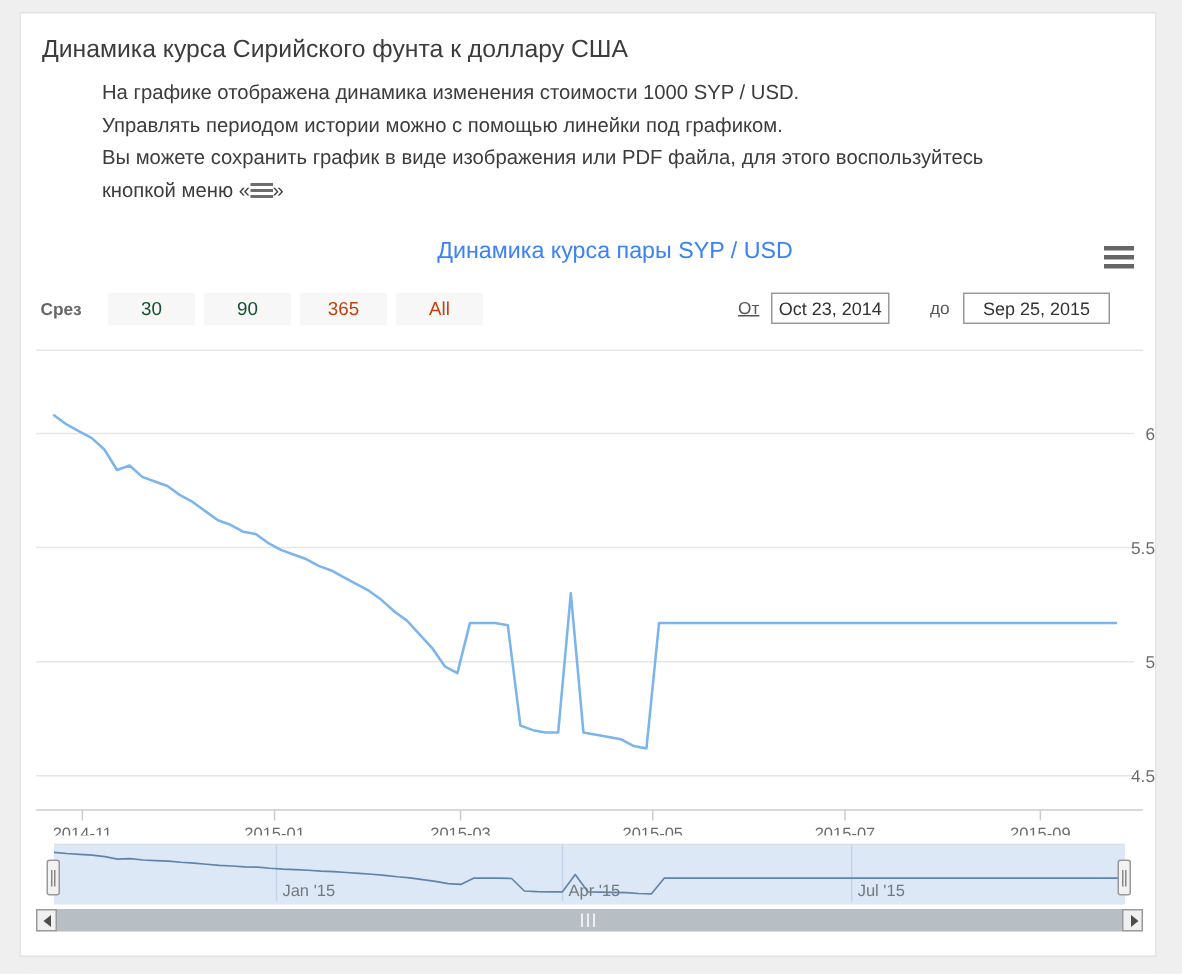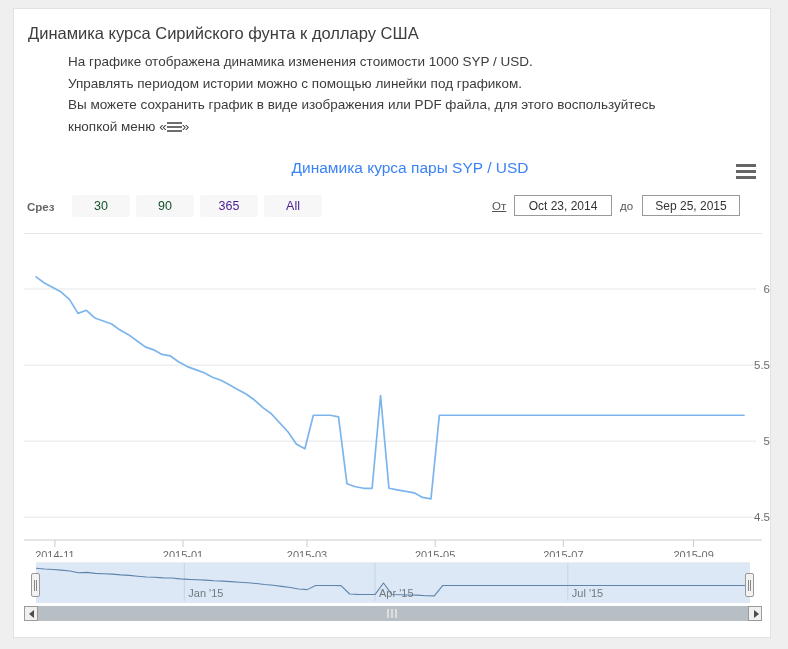--- a/index.html
+++ b/index.html
@@ -119,21 +119,21 @@
     line-height: 22px;
     text-align: center;
     font-size: 12.5px;
     background: #f7f7f7;
     color: #14532d;
     border-radius: 2px;
     cursor: pointer;
     user-select: none;
   }
   .rs-btn.disabled {
-    color: #4c1d95;
+    color: #c2410c;
     background: #f7f7f7;
     cursor: default;
   }
   .rs-from-label, .rs-to-label {
     position: absolute;
     top: 5px;
     font-size: 11.5px;
     color: #555555;
   }
   .rs-input {
@@ -290,21 +290,21 @@
       </div>
 
     <div class="rangesel">
       <div class="rs-label">Срез</div>
       <div class="rs-btn" style="left:58px;  width:58px;">30</div>
       <div class="rs-btn" style="left:122px; width:58px;">90</div>
       <div class="rs-btn disabled" style="left:186px; width:58px;">365</div>
       <div class="rs-btn disabled" style="left:250px; width:58px;">All</div>
 
       <div class="rs-from-label" style="left:478px;text-decoration:underline;">От</div>
-      <div class="rs-input" style="left:500px; width:98px;">Oct 23, 2014</div>
+      <div class="rs-input" style="left:500px; width:79px;">Oct 23, 2014</div>
       <div class="rs-to-label" style="left:606px;">до</div>
       <div class="rs-input" style="left:628px; width:98px;">Sep 25, 2015</div>
     </div>
 
     <div class="divider"></div>
 
     <div class="plot-wrap">
       <svg width="758" height="320" viewBox="0 0 758 320">
         <g id="gridlines">
             <line x1="10" y1="280.1842105263157" x2="742" y2="280.1842105263157" stroke="#e6e6e6" stroke-width="1"></line>

